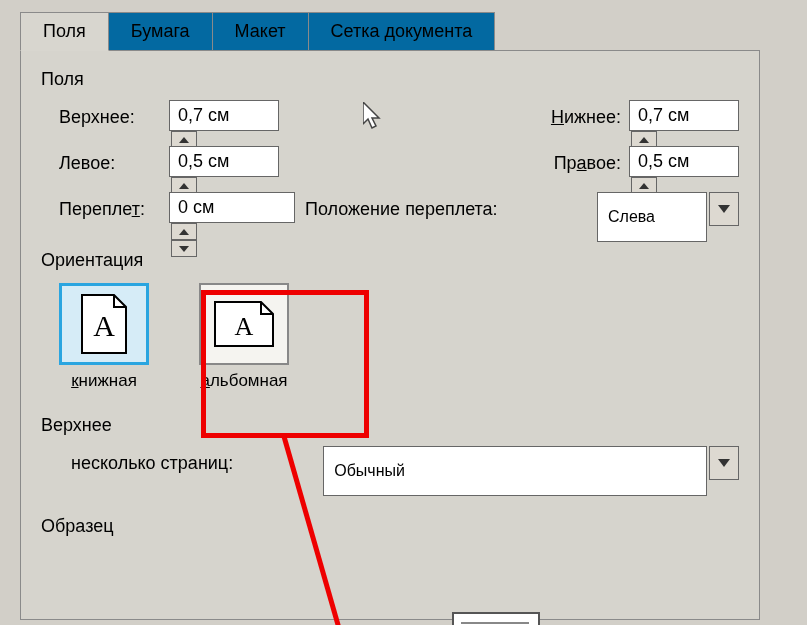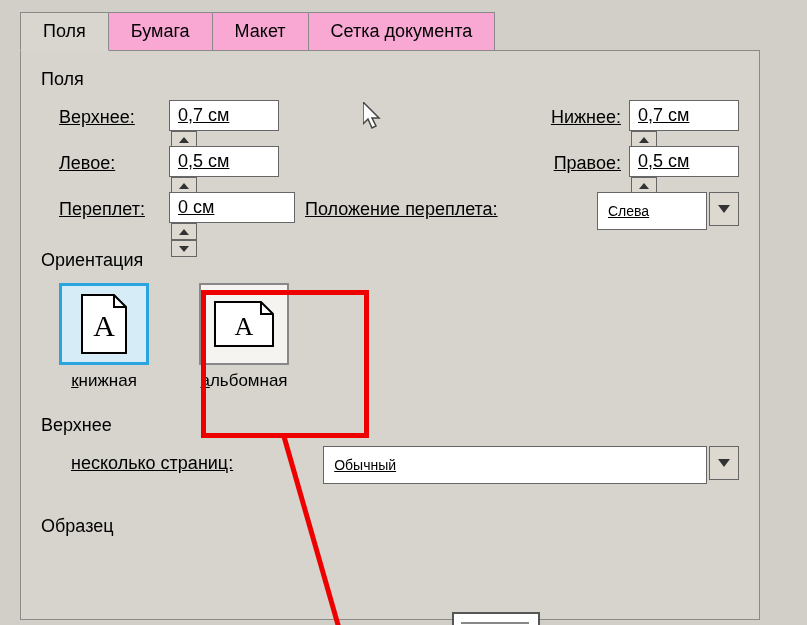--- a/index.html
+++ b/index.html
@@ -18,21 +18,21 @@
   .window {
     position: absolute;
     left: 20px;
     top: 12px;
   }
   .tabs {
     display: flex;
   }
   .tab {
     border: 1px solid #8a8a8a;
-    background: #f9a8d4;
+    background: #0369a1;
     padding: 8px 22px;
     font-size: 18px;
     position: relative;
     margin-right: -1px;
   }
   .tab.active {
     background: #d8d6cf;
     border-bottom: 1px solid #d8d6cf;
     z-index: 2;
   }
@@ -47,21 +47,20 @@
   }
   .group-label {
     font-size: 18px;
     margin-bottom: 10px;
   }
   .fields-row {
     display: flex;
     align-items: center;
     margin-bottom: 12px;
     margin-left: 18px;
-    text-decoration: underline;
   }
   .field-label {
     font-size: 18px;
     text-align: left;
   }
   .underline-letter {
     text-decoration: underline;
   }
   .spin-wrap {
     display: flex;
@@ -93,22 +92,22 @@
   }
   .spin-btn svg { display: block; }
   .dropdown {
     display: flex;
     height: 34px;
   }
   .dropdown-input {
     border: 1px solid #666;
     background: #fff;
     padding: 12px 10px;
-    font-size: 14px;
-    height: 38px;
+    font-size: 16px;
+    height: 50px;
     display: flex;
     align-items: center;
   }
   .dropdown-btn {
     border: 1px solid #666;
     background: #ddd9d1;
     width: 30px;
     height: 34px;
     display: flex;
     align-items: center;

